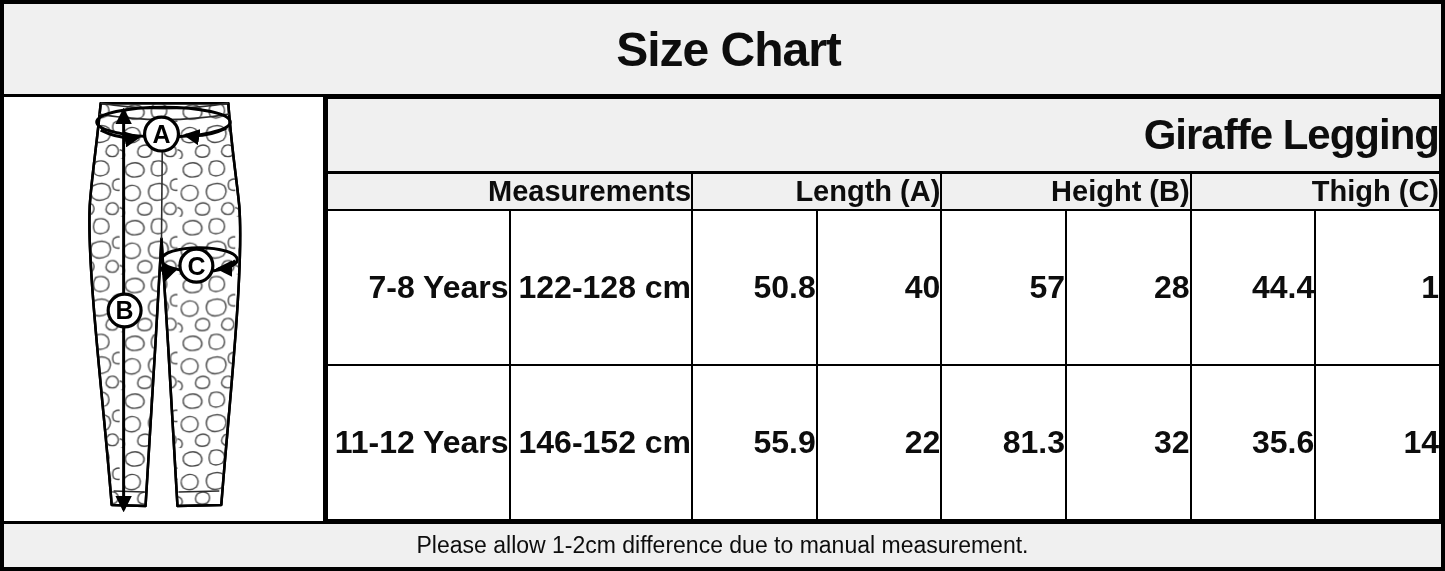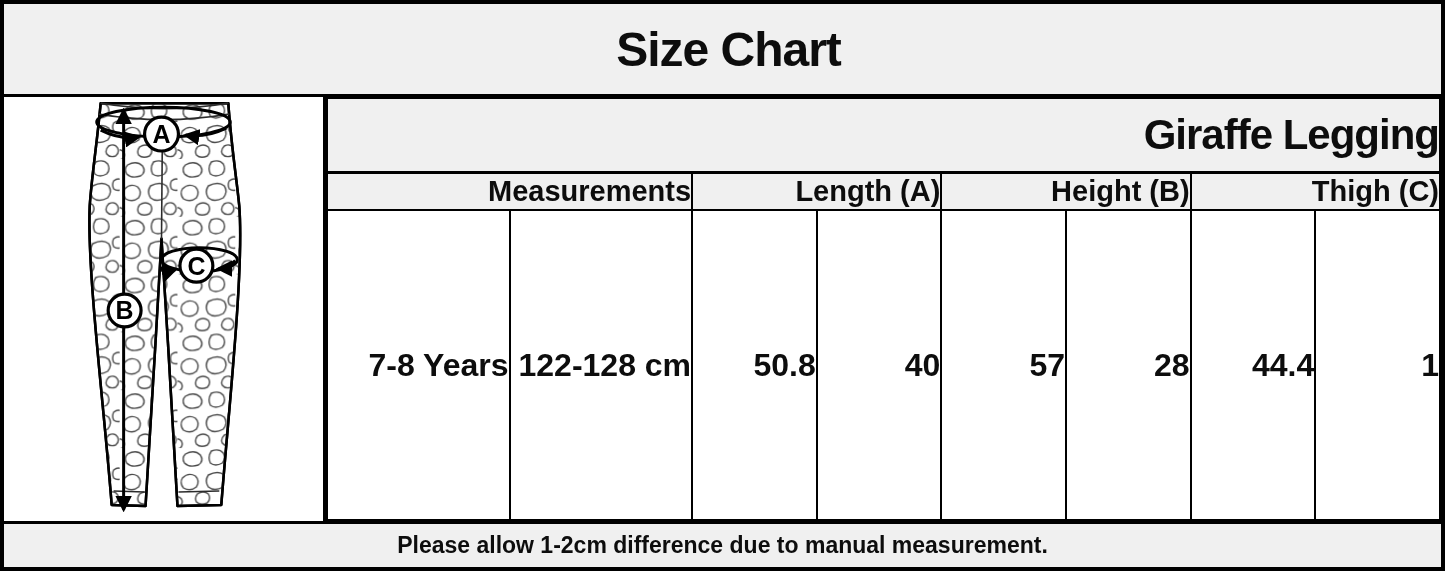--- a/index.html
+++ b/index.html
@@ -28,21 +28,21 @@
   tr.product-row td { background:#f0f0f0; font-size:42px; letter-spacing:-1px;
                       border-bottom:3px solid #000; height:74px; }
   tr.group-row th { background:#f0f0f0; font-size:29px; height:38px; }
   tr.sub-row th { background:#f0f0f0; font-size:27px; height:47px;
                   border-bottom:3px solid #000; }
   tr.data-row td { background:#ffffff; font-size:32px; }
 
   
   .note-bar { height:46px; background:#f0f0f0; border-top:3px solid #000;
               display:flex; align-items:center; justify-content:center; }
-  .note-bar span { font-size:23px; font-weight:bold; }
+  .note-bar span { font-size:23px; font-weight:normal; }
 
   
   .outline { fill:#ffffff; stroke:#000; stroke-width:2.5; stroke-linejoin:round; }
   .patterned { stroke:#000; stroke-width:2.5; stroke-linejoin:round; }
   .seam { fill:none; stroke:#2b2b2b; stroke-width:1.6; }
   .measure { fill:none; stroke:#000; stroke-width:3; }
   .marker-circle { fill:#ffffff; stroke:#000; stroke-width:3.2; }
   .marker-letter { font-family:"Liberation Sans", sans-serif; font-size:25px;
                    font-weight:bold; text-anchor:middle; }
 </style>
@@ -161,20 +161,30 @@
           <tr class="data-row">
             <td>7-8 Years</td>
             <td>122-128 cm</td>
             <td>50.8</td>
             <td>40</td>
             <td>57</td>
             <td>28</td>
             <td>44.4</td>
             <td>1</td>
           </tr>
+          <tr class="data-row">
+            <td>11-12 Years</td>
+            <td>146-152 cm</td>
+            <td>55.9</td>
+            <td>22</td>
+            <td>81.3</td>
+            <td>32</td>
+            <td>35.6</td>
+            <td>14</td>
+          </tr>
         </tbody>
       </table>
     </div>
   </div>
 
   <div class="note-bar">
     <span>Please allow 1-2cm difference due to manual measurement.</span>
   </div>
 
 </div>

